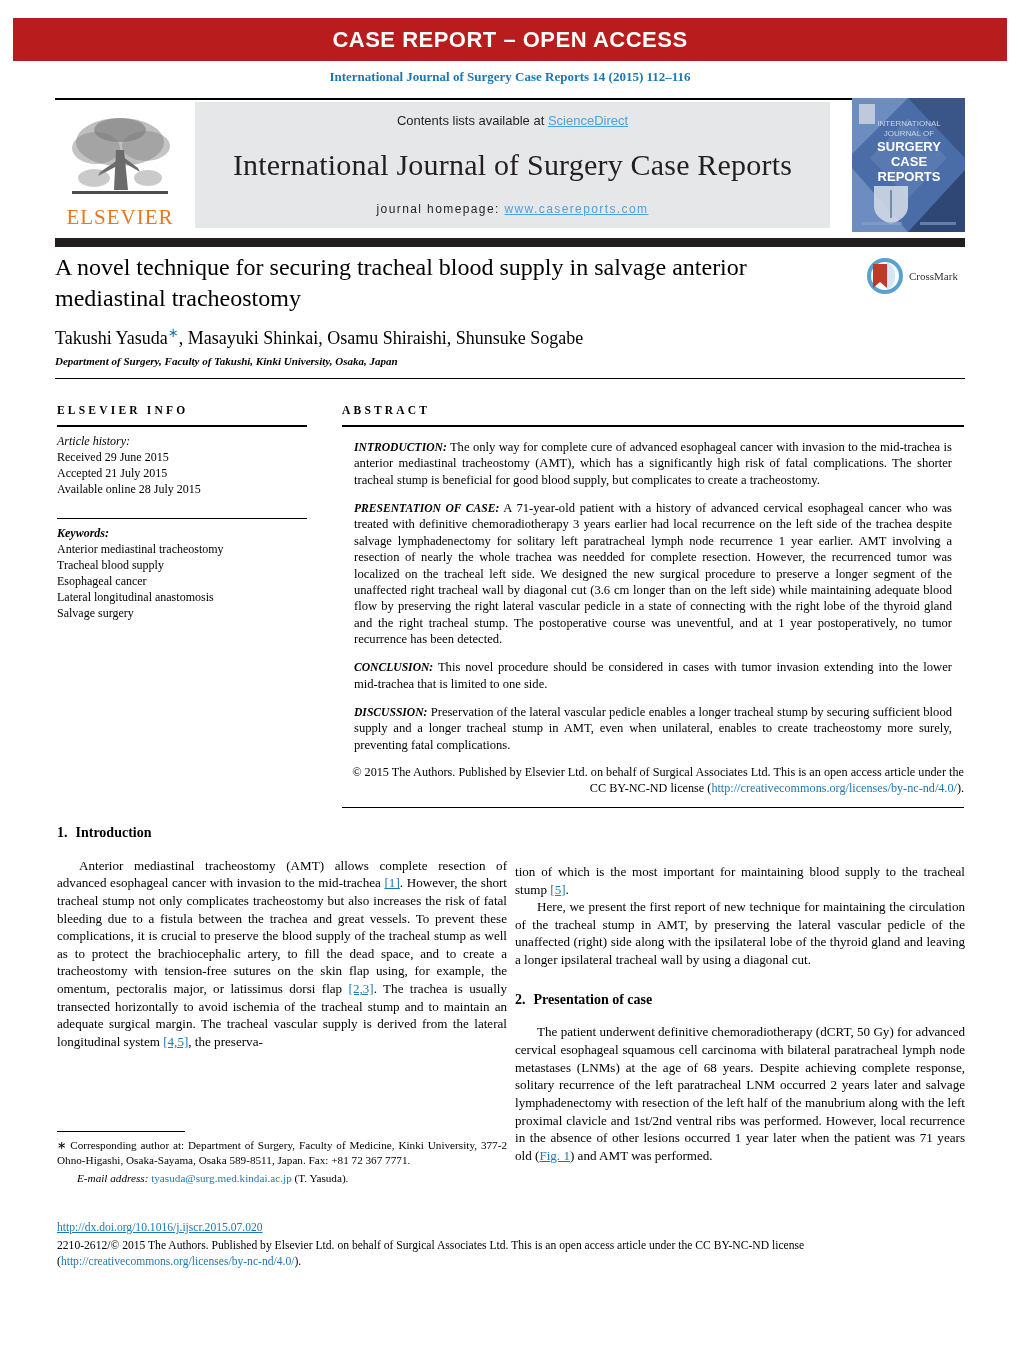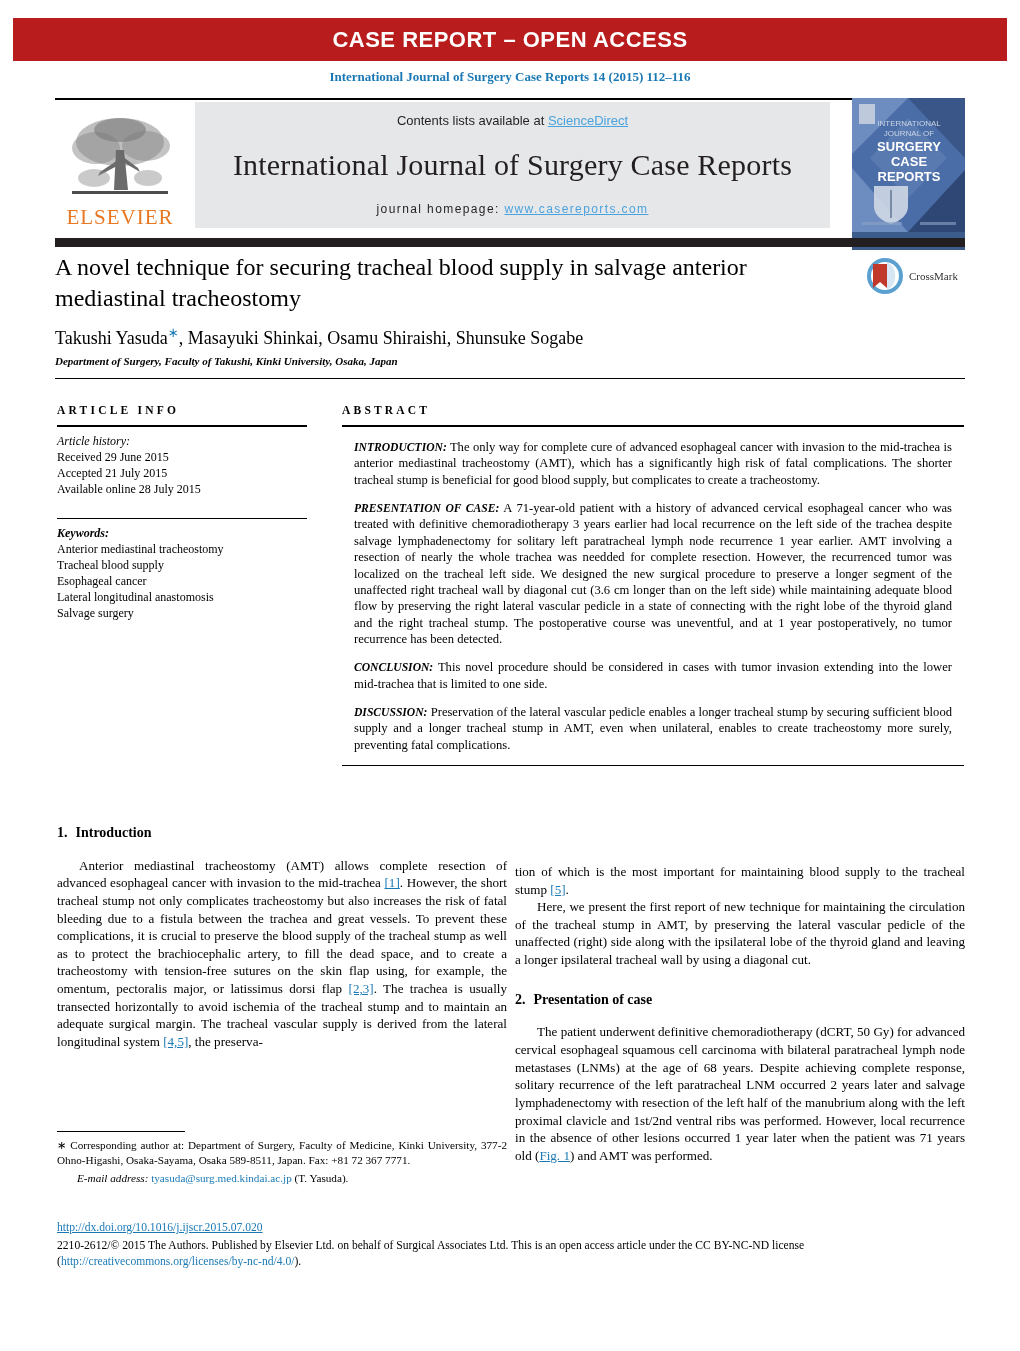--- a/index.html
+++ b/index.html
@@ -122,21 +122,21 @@
     letter-spacing: 1.4px;
   }
   .homepage-line .url {
     color: #4aa3df;
   }
   .cover-box {
     position: absolute;
     right: 0;
     top: 0;
     width: 113px;
-    height: 152px;
+    height: 134px;
     overflow: hidden;
     background: #3c5c8c;
   }
   .cover-svg { display:block; width:113px; height:134px; }
   .jhead-rule-bottom {
     position: absolute;
     left: 0;
     top: 140px;
     width: 910px;
     height: 9px;
@@ -420,21 +420,21 @@
       <circle cx="20" cy="20" r="14" fill="#ffffff"></circle>
       <path d="M8 8 h14 v24 l-7 -6 l-7 6 z" fill="#c0392b"></path>
       <path d="M22 6 a16 16 0 0 1 0 28 z" fill="#5aa0d0" opacity="0.25"></path>
     </svg>
     <span class="crossmark-label">CrossMark</span>
   </div>
 </div>
 <div class="title-rule"></div>
 
 <div class="info-col">
-  <div class="sec-head">ARTICLE INFO</div>
+  <div class="sec-head">ELSEVIER INFO</div>
   <div class="thin-rule"></div>
   <div class="hist">
     <div class="lbl">Article history:</div>
     <div>Received 29 June 2015</div>
     <div>Accepted 21 July 2015</div>
     <div>Available online 28 July 2015</div>
   </div>
   <div class="kw-rule"></div>
   <div class="kw">
     <div class="lbl">Keywords:</div>
@@ -448,20 +448,23 @@
 
 <div class="abs-col">
   <div class="sec-head">ABSTRACT</div>
   <div class="thin-rule"></div>
   <div class="abs-body">
     <p><span class="lead">INTRODUCTION:</span><span> The only way for complete cure of advanced esophageal cancer with invasion to the mid-trachea is anterior mediastinal tracheostomy (AMT), which has a significantly high risk of fatal complications. The shorter tracheal stump is beneficial for good blood supply, but complicates to create a tracheostomy.</span></p>
     <p><span class="lead">PRESENTATION OF CASE:</span><span> A 71-year-old patient with a history of advanced cervical esophageal cancer who was treated with definitive chemoradiotherapy 3 years earlier had local recurrence on the left side of the trachea despite salvage lymphadenectomy for solitary left paratracheal lymph node recurrence 1 year earlier. AMT involving a resection of nearly the whole trachea was needded for complete resection. However, the recurrenced tumor was localized on the tracheal left side. We designed the new surgical procedure to preserve a longer segment of the unaffected right tracheal wall by diagonal cut (3.6 cm longer than on the left side) while maintaining adequate blood flow by preserving the right lateral vascular pedicle in a state of connecting with the right lobe of the thyroid gland and the right tracheal stump. The postoperative course was uneventful, and at 1 year postoperatively, no tumor recurrence has been detected.</span></p>
     <p><span class="lead">CONCLUSION:</span><span> This novel procedure should be considered in cases with tumor invasion extending into the lower mid-trachea that is limited to one side.</span></p>
     <p><span class="lead">DISCUSSION:</span><span> Preservation of the lateral vascular pedicle enables a longer tracheal stump by securing sufficient blood supply and a longer tracheal stump in AMT, even when unilateral, enables to create tracheostomy more surely, preventing fatal complications.</span></p>
   </div>
+  <div class="copyright">
+    <span>© 2015 The Authors. Published by Elsevier Ltd. on behalf of Surgical Associates Ltd. This is an open access article under the CC BY-NC-ND license (</span><a class="lnk" href="#">http://creativecommons.org/licenses/by-nc-nd/4.0/</a><span>).</span>
+  </div>
   <div class="abs-end-rule"></div>
 </div>
 
 <div class="col col-left">
   <div class="h2">
     <span class="num">1.</span><span>Introduction</span>
   </div>
   <p><span>Anterior mediastinal tracheostomy (AMT) allows complete resection of advanced esophageal cancer with invasion to the mid-trachea </span><a class="ref" href="#">[1]</a><span>. However, the short tracheal stump not only complicates tracheostomy but also increases the risk of fatal bleeding due to a fistula between the trachea and great vessels. To prevent these complications, it is crucial to preserve the blood supply of the tracheal stump as well as to protect the brachiocephalic artery, to fill the dead space, and to create a tracheostomy with tension-free sutures on the skin flap using, for example, the omentum, pectoralis major, or latissimus dorsi flap </span><a class="ref" href="#">[2,3]</a><span>. The trachea is usually transected horizontally to avoid ischemia of the tracheal stump and to maintain an adequate surgical margin. The tracheal vascular supply is derived from the lateral longitudinal system </span><a class="ref" href="#">[4,5]</a><span>, the preserva-</span></p>
 </div>
 

